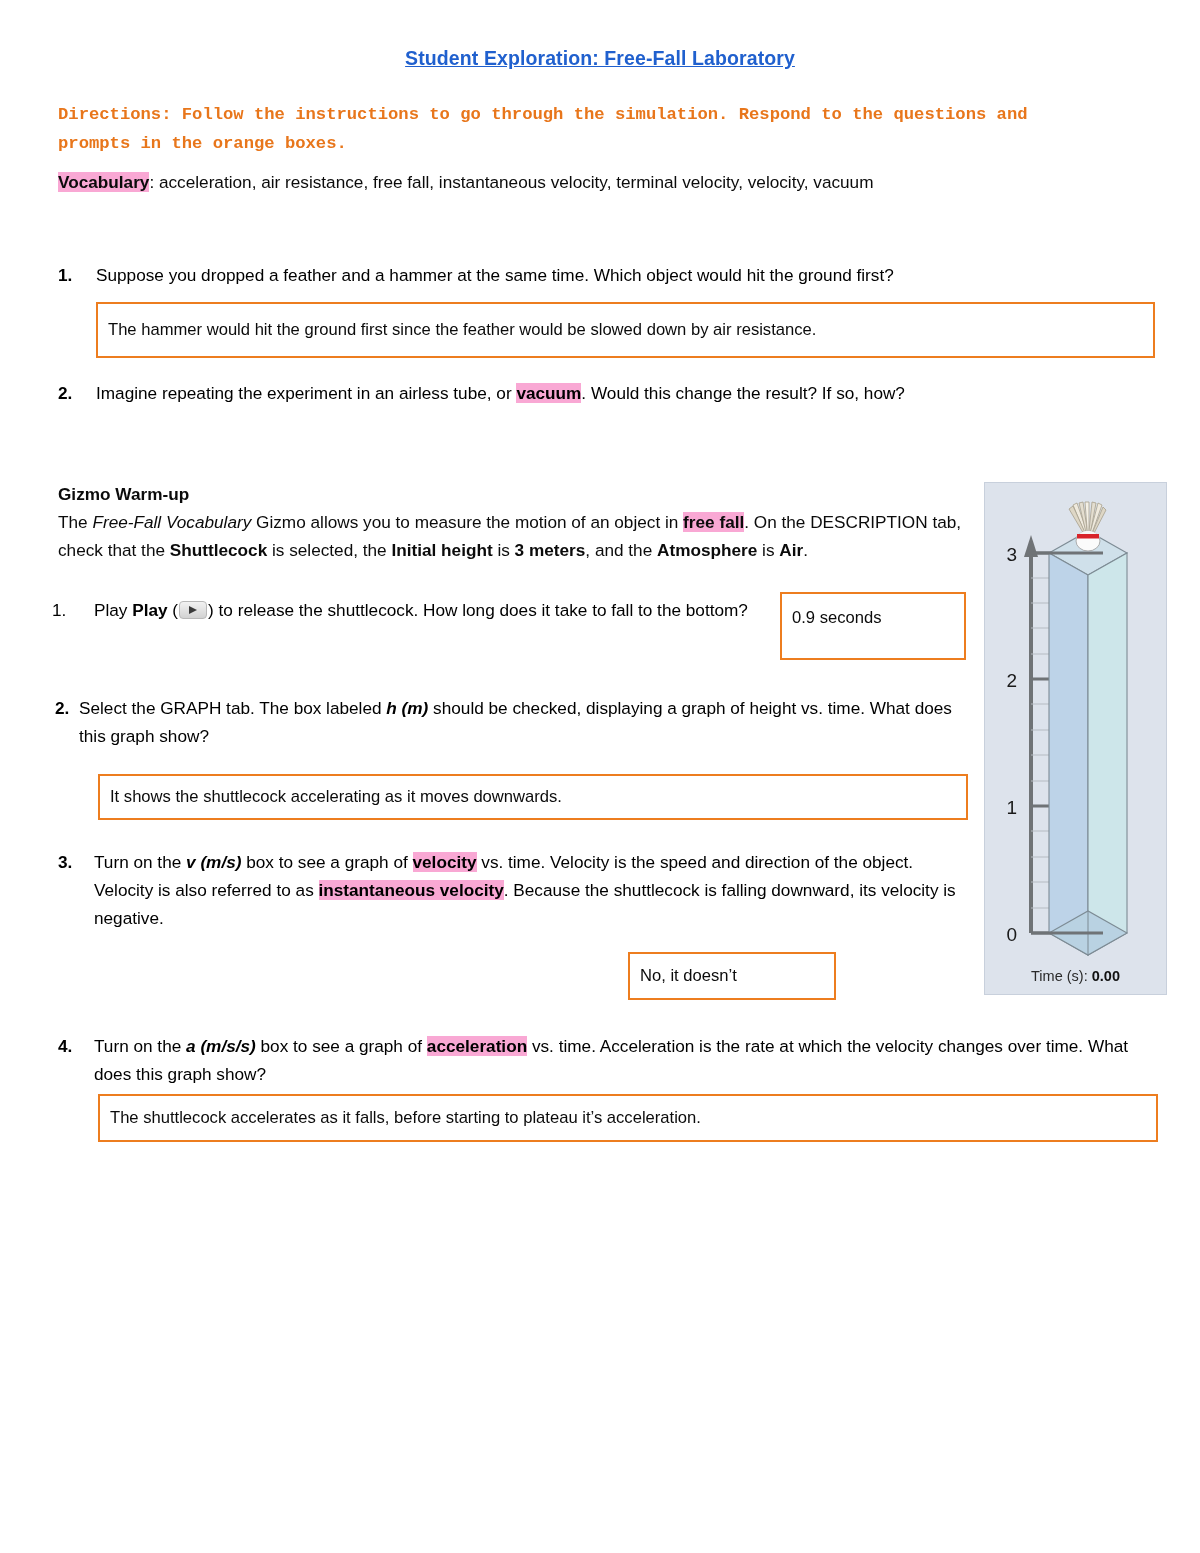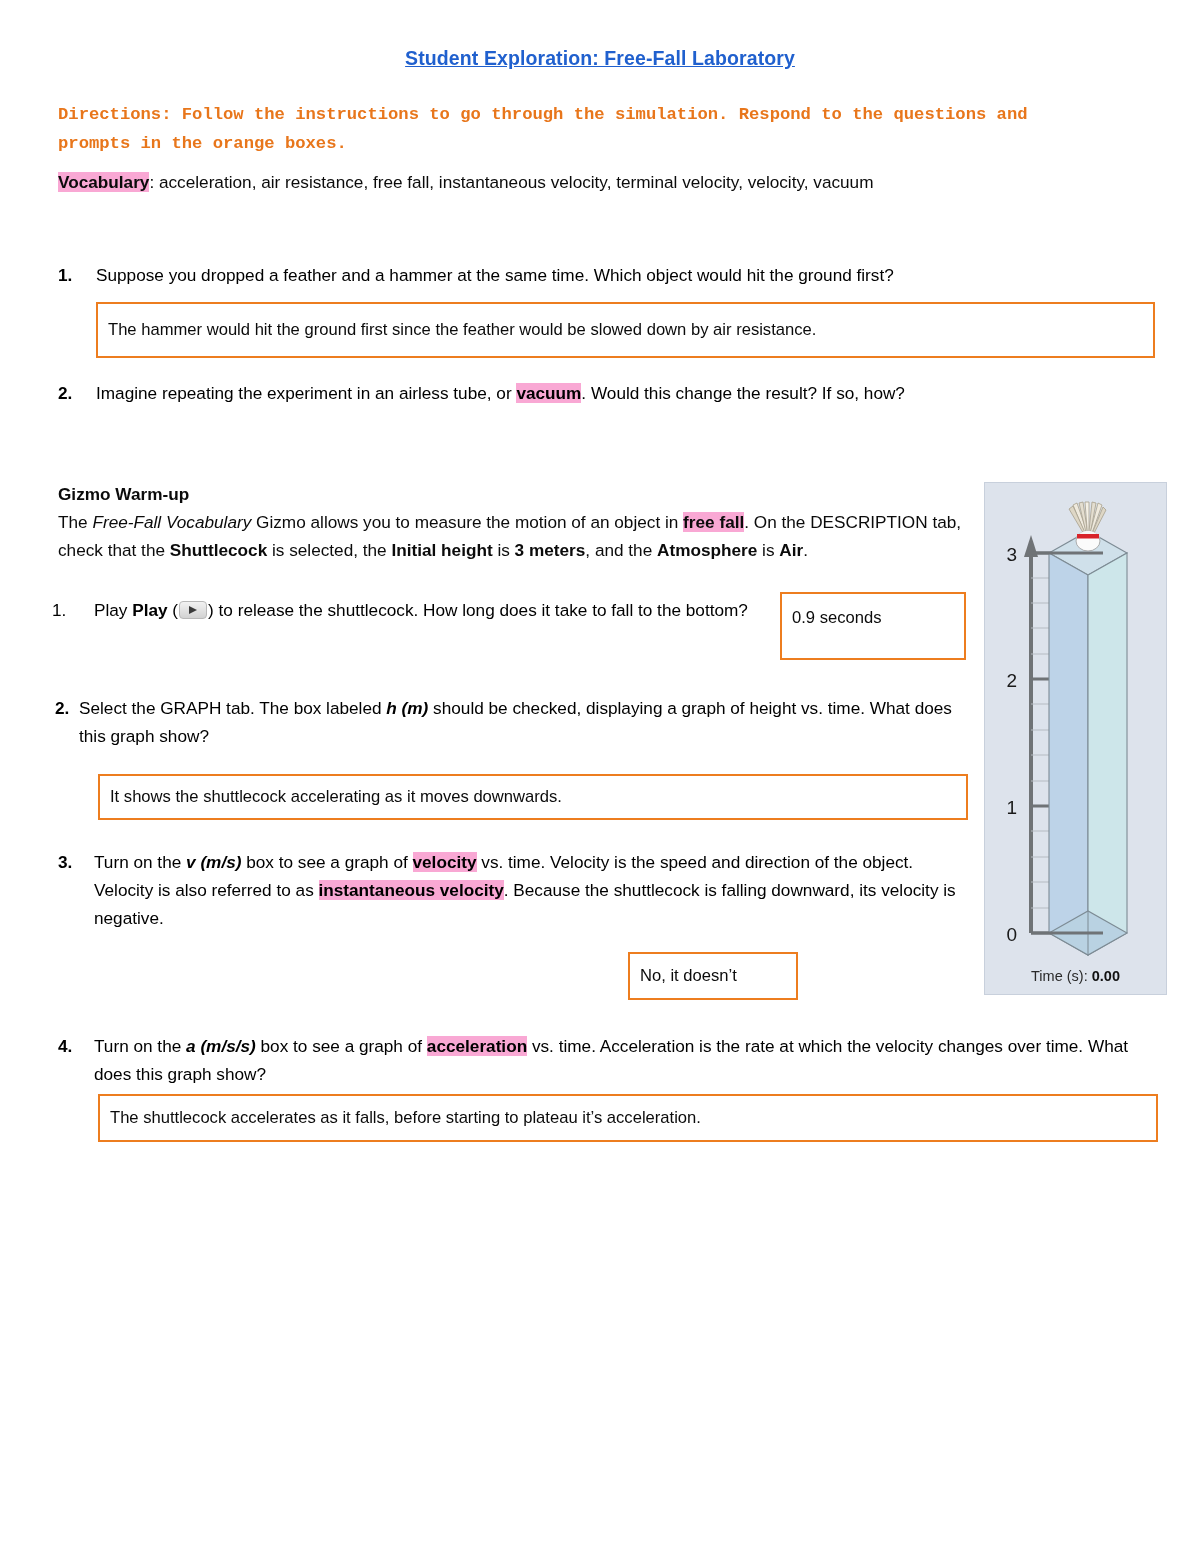--- a/index.html
+++ b/index.html
@@ -178,21 +178,21 @@
     <span class="item-text"><span>Select the GRAPH tab. The box labeled </span><span class="bi">h (m)</span><span> should be checked, displaying a graph of height vs. time. What does this graph show?</span></span>
   </div>
   <div class="ansbox" style="left:98px; top:774px; width:870px; height:46px;">
     <span>It shows the shuttlecock accelerating as it moves downwards.</span>
   </div>
 
   <div class="num-item" style="left:58px; top:848px; width:905px;">
     <span class="num" style="width:36px;">3.</span>
     <span class="item-text"><span>Turn on the </span><span class="bi">v (m/s)</span><span> box to see a graph of </span><span class="hl">velocity</span><span> vs. time. Velocity is the speed and direction of the object. Velocity is also referred to as </span><span class="hl">instantaneous velocity</span><span>. Because the shuttlecock is falling downward, its velocity is negative.</span></span>
   </div>
-  <div class="ansbox" style="left:628px; top:952px; width:170px; height:48px;">
+  <div class="ansbox" style="left:628px; top:952px; width:208px; height:48px;">
     <span>No, it doesn’t</span>
   </div>
 
   <div class="num-item" style="left:58px; top:1032px; width:1100px;">
     <span class="num" style="width:36px;">4.</span>
     <span class="item-text"><span>Turn on the </span><span class="bi">a (m/s/s)</span><span> box to see a graph of </span><span class="hl">acceleration</span><span> vs. time. Acceleration is the rate at which the velocity changes over time. What does this graph show?</span></span>
   </div>
   <div class="ansbox" style="left:98px; top:1094px; width:1060px; height:48px;">
     <span>The shuttlecock accelerates as it falls, before starting to plateau it’s acceleration.</span>
   </div>

